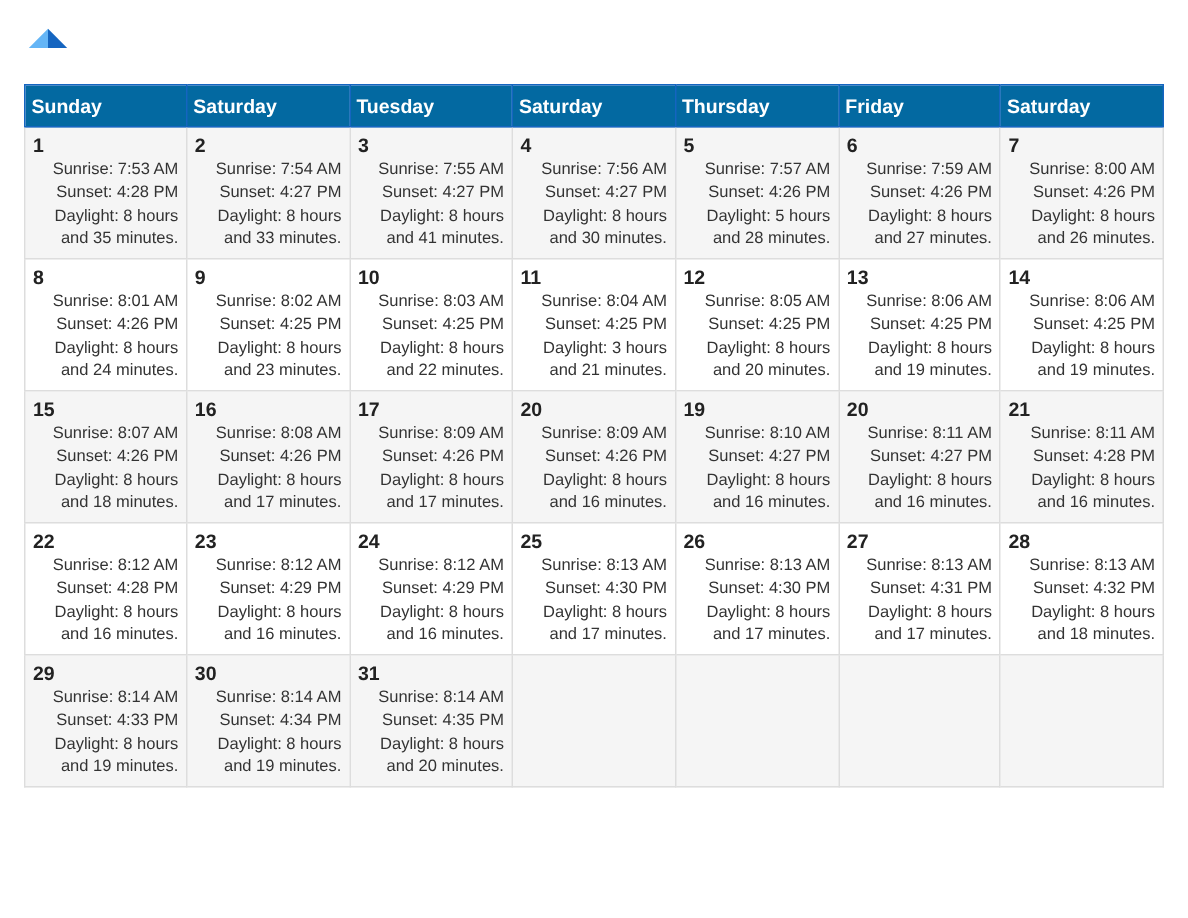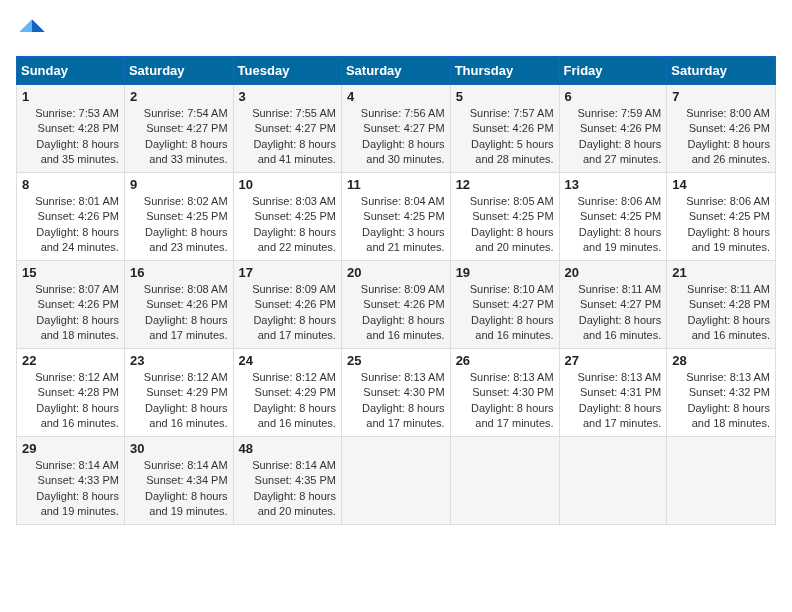--- a/index.html
+++ b/index.html
@@ -366,21 +366,21 @@
       </td>
         <td>
         <span class="day-num">30</span>
         <div class="day-info">
           <span>Sunrise: 8:14 AM</span><br>
           <span>Sunset: 4:34 PM</span><br>
           <span>Daylight: 8 hours and 19 minutes.</span>
         </div>
       </td>
         <td>
-        <span class="day-num">48</span>
+        <span class="day-num">31</span>
         <div class="day-info">
           <span>Sunrise: 8:14 AM</span><br>
           <span>Sunset: 4:35 PM</span><br>
           <span>Daylight: 8 hours and 20 minutes.</span>
         </div>
       </td>
         <td class="empty-cell"></td>
         <td class="empty-cell"></td>
         <td class="empty-cell"></td>
         <td class="empty-cell"></td>

